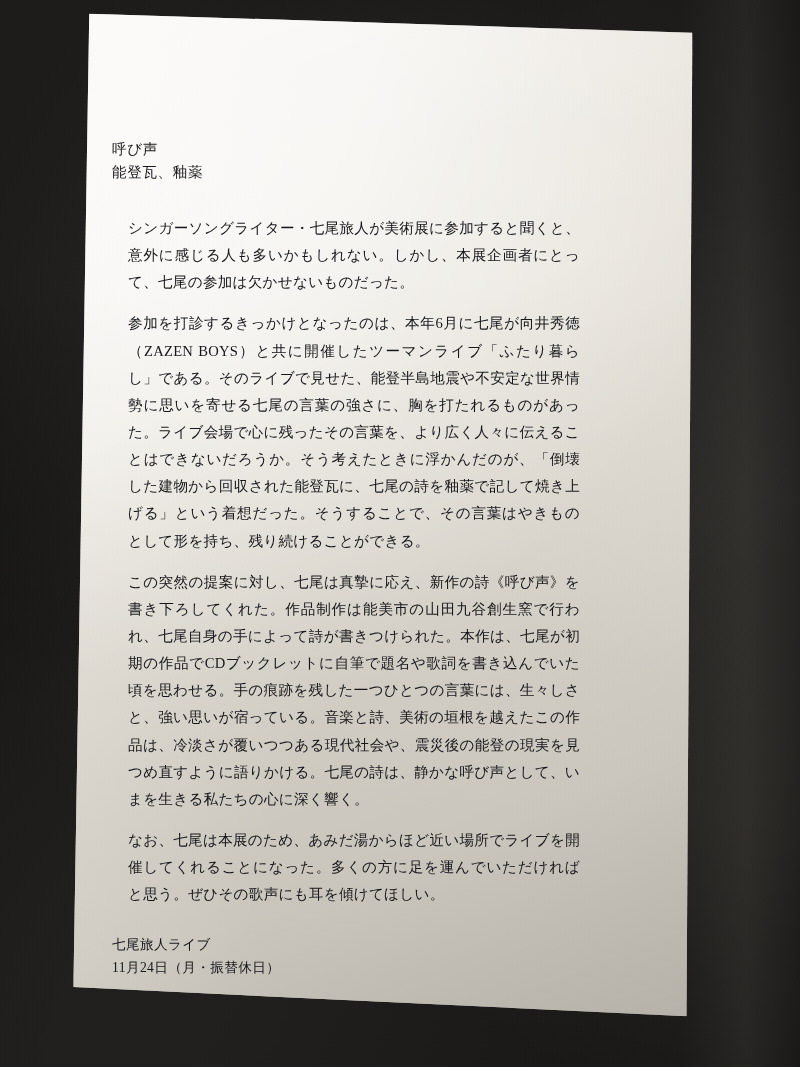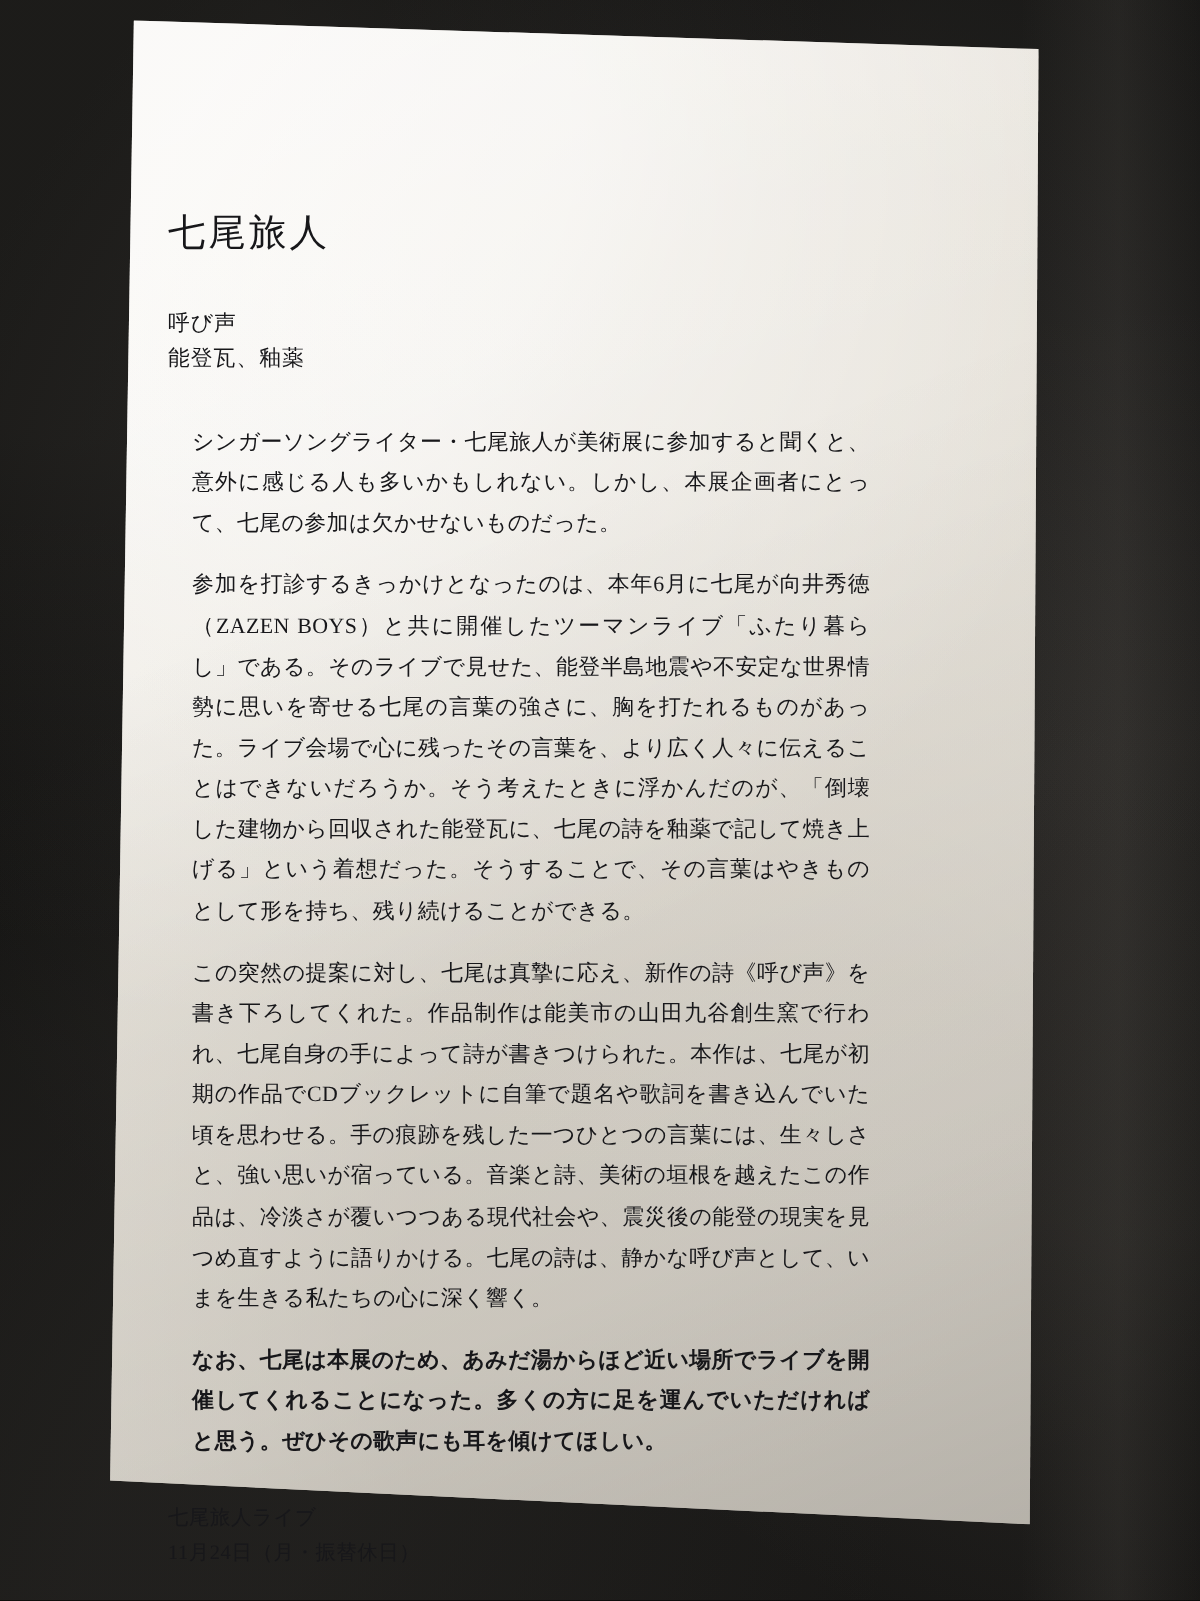--- a/index.html
+++ b/index.html
@@ -107,21 +107,21 @@
   }
   .caption div { white-space: nowrap; }
 
   .body-para {
     font-size: 14.6px;
     line-height: 1.86;
     letter-spacing: .25px;
     text-align: justify;
     margin: 0 0 14px 16px;
   }
-  .body-para.tight { margin-bottom: 0; font-weight: bold; }
+  .body-para.tight { margin-bottom: 0; }
 
   .live-block {
     font-size: 13.6px;
     line-height: 1.62;
     letter-spacing: .4px;
     margin-top: 26px;
   }
   .live-block .hd { margin-bottom: 1px; }
   .live-block .row { white-space: nowrap; }
 </style>
@@ -130,21 +130,20 @@
 
 <div id="scene">
 
   <div id="sheet">
     <div class="grain"></div>
     <div class="shade"></div>
   </div>
 
   <div id="content">
 
-    <h1 class="title">七尾旅人</h1>
 
     <div class="caption">
       <div>呼び声</div>
       <div>能登瓦、釉薬</div>
     </div>
 
     <p class="body-para">シンガーソングライター・七尾旅人が美術展に参加すると聞くと、意外に感じる人も多いかもしれない。しかし、本展企画者にとって、七尾の参加は欠かせないものだった。</p>
     <p class="body-para">参加を打診するきっかけとなったのは、本年6月に七尾が向井秀徳（ZAZEN BOYS）と共に開催したツーマンライブ「ふたり暮らし」である。そのライブで見せた、能登半島地震や不安定な世界情勢に思いを寄せる七尾の言葉の強さに、胸を打たれるものがあった。ライブ会場で心に残ったその言葉を、より広く人々に伝えることはできないだろうか。そう考えたときに浮かんだのが、「倒壊した建物から回収された能登瓦に、七尾の詩を釉薬で記して焼き上げる」という着想だった。そうすることで、その言葉はやきものとして形を持ち、残り続けることができる。</p>
     <p class="body-para">この突然の提案に対し、七尾は真摯に応え、新作の詩《呼び声》を書き下ろしてくれた。作品制作は能美市の山田九谷創生窯で行われ、七尾自身の手によって詩が書きつけられた。本作は、七尾が初期の作品でCDブックレットに自筆で題名や歌詞を書き込んでいた頃を思わせる。手の痕跡を残した一つひとつの言葉には、生々しさと、強い思いが宿っている。音楽と詩、美術の垣根を越えたこの作品は、冷淡さが覆いつつある現代社会や、震災後の能登の現実を見つめ直すように語りかける。七尾の詩は、静かな呼び声として、いまを生きる私たちの心に深く響く。</p>
     <p class="body-para tight">なお、七尾は本展のため、あみだ湯からほど近い場所でライブを開催してくれることになった。多くの方に足を運んでいただければと思う。ぜひその歌声にも耳を傾けてほしい。</p>

